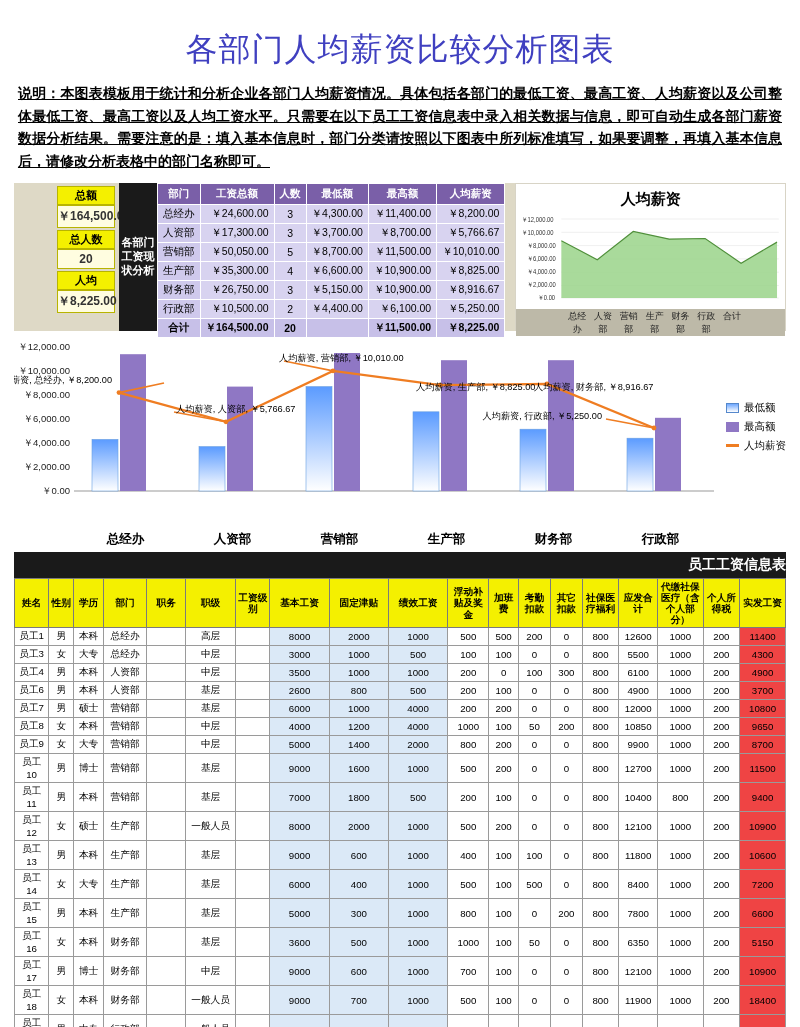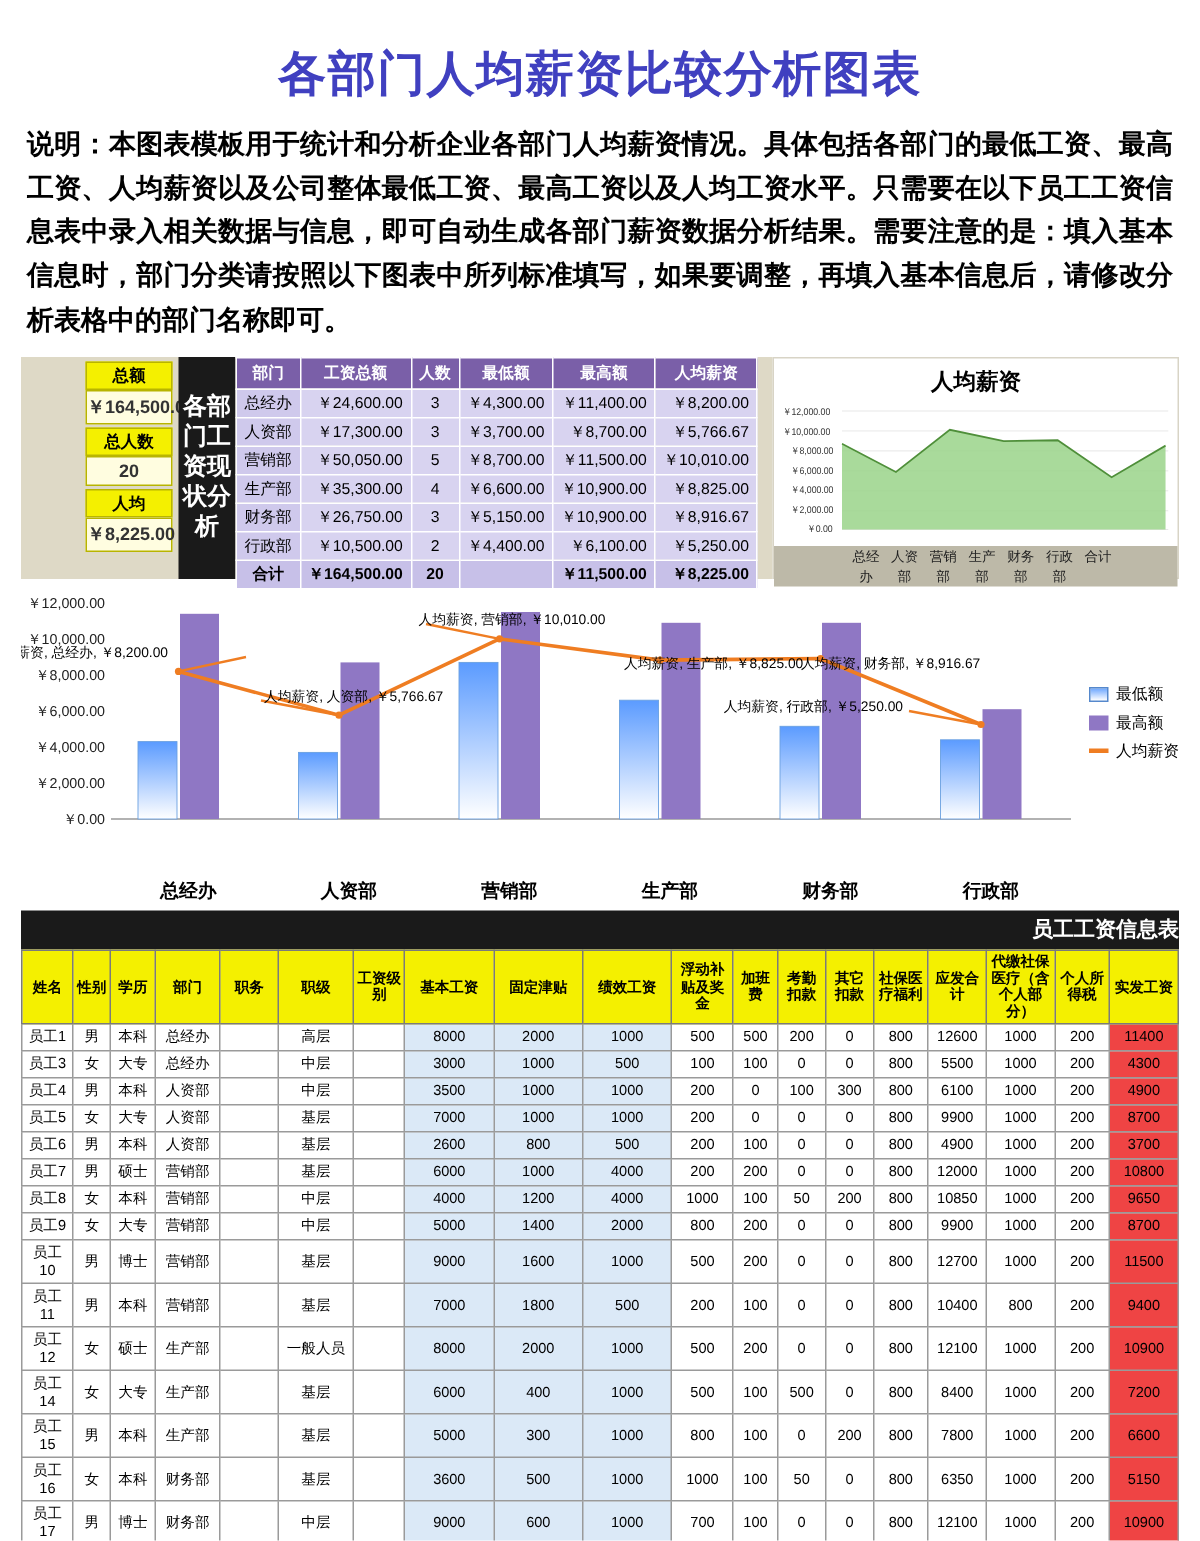--- a/index.html
+++ b/index.html
@@ -12,32 +12,33 @@
     color: #000;
     overflow: hidden;
   }
   .page { width:800px; height:1027px; position:relative; padding: 0 14px; }
 
   
   .title {
     text-align: center;
     color: #4040c0;
     font-size: 32px;
-    font-weight: bold;
+    font-weight: normal;
     letter-spacing: 1px;
     padding: 28px 0 10px 0;
   }
 
   
   .desc {
-    font-size: 18px;
+    font-size: 14px;
     line-height: 1.62;
     text-align: justify;
     font-weight: bold;
     padding: 0 4px 10px 4px;
+    text-decoration: underline;
   }
 
   
   .band {
     display: flex;
     align-items: stretch;
     background: #ded9c6;
     height: 148px;
     margin-bottom: 8px;
   }
@@ -47,21 +48,21 @@
     background: #f4f000; border:1px solid #b8b400;
     font-weight:bold; font-size:11px; text-align:center; padding:1px 0;
   }
   .sumvalue {
     background: #fffde0; border:1px solid #b8b400;
     font-weight:bold; font-size:12px; text-align:center; padding:2px 0;
     color:#333;
   }
   .vertlabel {
     width: 38px; background:#1a1a1a; color:#fff; font-weight:bold;
-    font-size:16px; display:flex; align-items:center; justify-content:center;
+    font-size:11px; display:flex; align-items:center; justify-content:center;
     text-align:center; line-height:1.25; padding: 0 2px;
   }
   .vertlabel span { writing-mode: horizontal-tb; }
 
   
   .depttable { border-collapse: collapse; font-size:10.5px; }
   .depttable th {
     background:#7a5fa8; color:#fff; font-weight:bold; padding:3px 5px;
     border:1px solid #ffffff; white-space:nowrap;
   }
@@ -434,41 +435,20 @@
           <td>0</td>
           <td>100</td>
           <td>300</td>
           <td>800</td>
           <td>6100</td>
           <td>1000</td>
           <td>200</td>
           <td class="yellowcell">4900</td>
         </tr>
         <tr>
-          <td>员工5</td>
-          <td>女</td>
-          <td>大专</td>
-          <td>人资部</td>
-          <td></td>
-          <td>基层</td>
-          <td></td>
-          <td class="blue">7000</td>
-          <td class="blue">1000</td>
-          <td class="blue">1000</td>
-          <td>200</td>
-          <td>0</td>
-          <td>0</td>
-          <td>0</td>
-          <td>800</td>
-          <td>9900</td>
-          <td>1000</td>
-          <td>200</td>
-          <td class="yellowcell">8700</td>
-        </tr>
-        <tr>
           <td>员工6</td>
           <td>男</td>
           <td>本科</td>
           <td>人资部</td>
           <td></td>
           <td>基层</td>
           <td></td>
           <td class="blue">2600</td>
           <td class="blue">800</td>
           <td class="blue">500</td>
@@ -602,20 +582,41 @@
           <td>200</td>
           <td>0</td>
           <td>0</td>
           <td>800</td>
           <td>12100</td>
           <td>1000</td>
           <td>200</td>
           <td class="yellowcell">10900</td>
         </tr>
         <tr>
+          <td>员工13</td>
+          <td>男</td>
+          <td>本科</td>
+          <td>生产部</td>
+          <td></td>
+          <td>基层</td>
+          <td></td>
+          <td class="blue">9000</td>
+          <td class="blue">600</td>
+          <td class="blue">1000</td>
+          <td>400</td>
+          <td>100</td>
+          <td>100</td>
+          <td>0</td>
+          <td>800</td>
+          <td>11800</td>
+          <td>1000</td>
+          <td>200</td>
+          <td class="yellowcell">10600</td>
+        </tr>
+        <tr>
           <td>员工14</td>
           <td>女</td>
           <td>大专</td>
           <td>生产部</td>
           <td></td>
           <td>基层</td>
           <td></td>
           <td class="blue">6000</td>
           <td class="blue">400</td>
           <td class="blue">1000</td>

